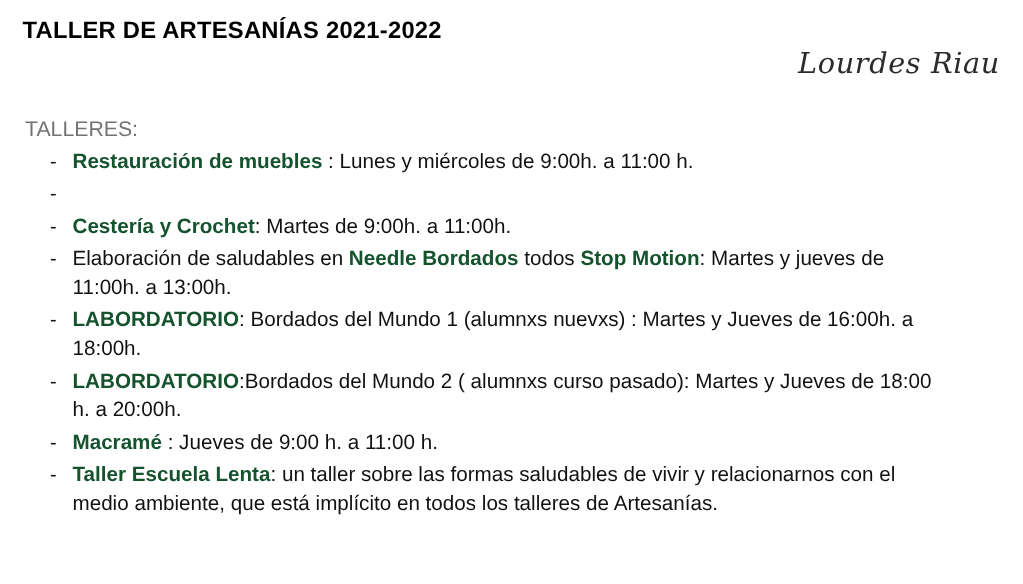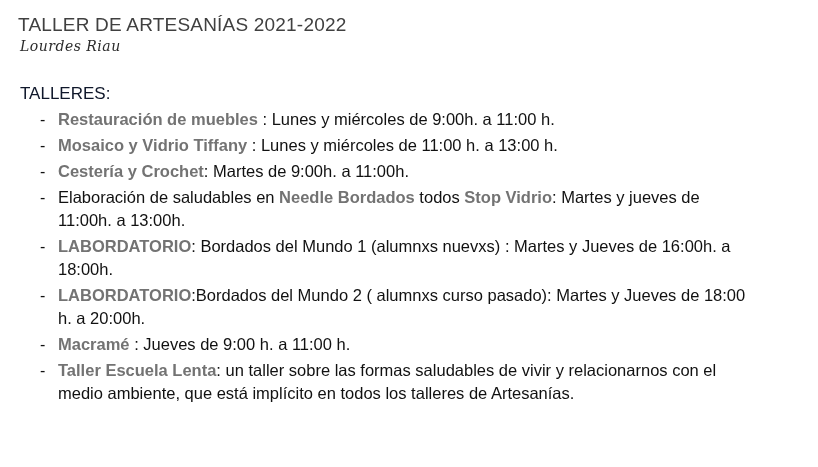--- a/index.html
+++ b/index.html
@@ -17,37 +17,38 @@
   .page {
     position: relative;
     width: 818px;
     height: 467px;
     box-sizing: border-box;
     padding: 14px 18px 0 18px;
   }
   .doc-title {
     font-size: 19px;
     letter-spacing: 0.2px;
-    color: #404040;
+    color: #000000;
     margin: 0 0 2px 0;
-    font-weight: 400;
+    font-weight: 700;
     white-space: nowrap;
   }
   .author {
     font-family: "DejaVu Serif", serif;
     font-style: italic;
-    font-size: 14px;
+    font-size: 23px;
     color: #2b2b2b;
     margin: 0 0 0 2px;
     letter-spacing: 0.5px;
+    text-align: right;
   }
   .section-label {
     font-size: 17px;
     margin: 30px 0 4px 2px;
-    color: #0f172a;
+    color: #737373;
   }
   ul.workshops {
     list-style: none;
     margin: 0;
     padding: 0 0 0 18px;
   }
   ul.workshops > li {
     display: flex;
     align-items: flex-start;
     margin: 0 0 3px 0;
@@ -63,21 +64,21 @@
     box-sizing: border-box;
   }
   .item-text {
     font-size: 16.5px;
     line-height: 23px;
     color: #111111;
     max-width: 700px;
   }
   .item-text .strong {
     font-weight: 600;
-    color: #737373;
+    color: #14532d;
   }
 </style>
 </head>
 <body>
 
 <div class="page">
 
   <h1 class="doc-title">TALLER DE ARTESANÍAS 2021-2022</h1>
   <div class="author">Lourdes Riau</div>
 
@@ -85,31 +86,30 @@
 
   <ul class="workshops">
 
     <li>
       <span class="dash">-</span>
       <span class="item-text"><span class="strong">Restauración de muebles</span><span> : Lunes y miércoles de 9:00h. a 11:00 h.</span></span>
     </li>
 
     <li>
       <span class="dash">-</span>
-      <span class="item-text"><span class="strong">Mosaico y Vidrio Tiffany</span><span> : Lunes y miércoles de 11:00 h. a 13:00 h.</span></span>
     </li>
 
     <li>
       <span class="dash">-</span>
       <span class="item-text"><span class="strong">Cestería y Crochet</span><span>: Martes de 9:00h. a 11:00h.</span></span>
     </li>
 
     <li>
       <span class="dash">-</span>
-      <span class="item-text"><span><span>Elaboración de saludables en </span><span class="strong">Needle Bordados</span><span> todos </span><span class="strong">Stop Vidrio</span></span><span>: Martes y jueves de 11:00h.  a 13:00h.</span></span>
+      <span class="item-text"><span><span>Elaboración de saludables en </span><span class="strong">Needle Bordados</span><span> todos </span><span class="strong">Stop Motion</span></span><span>: Martes y jueves de 11:00h.  a 13:00h.</span></span>
     </li>
 
     <li>
       <span class="dash">-</span>
       <span class="item-text"><span class="strong">LABORDATORIO</span><span>: Bordados del Mundo 1 (alumnxs nuevxs) : Martes y Jueves de 16:00h. a 18:00h.</span></span>
     </li>
 
     <li>
       <span class="dash">-</span>
       <span class="item-text"><span class="strong">LABORDATORIO</span><span>:Bordados del Mundo 2 ( alumnxs curso pasado): Martes y Jueves de 18:00 h. a 20:00h.</span></span>

